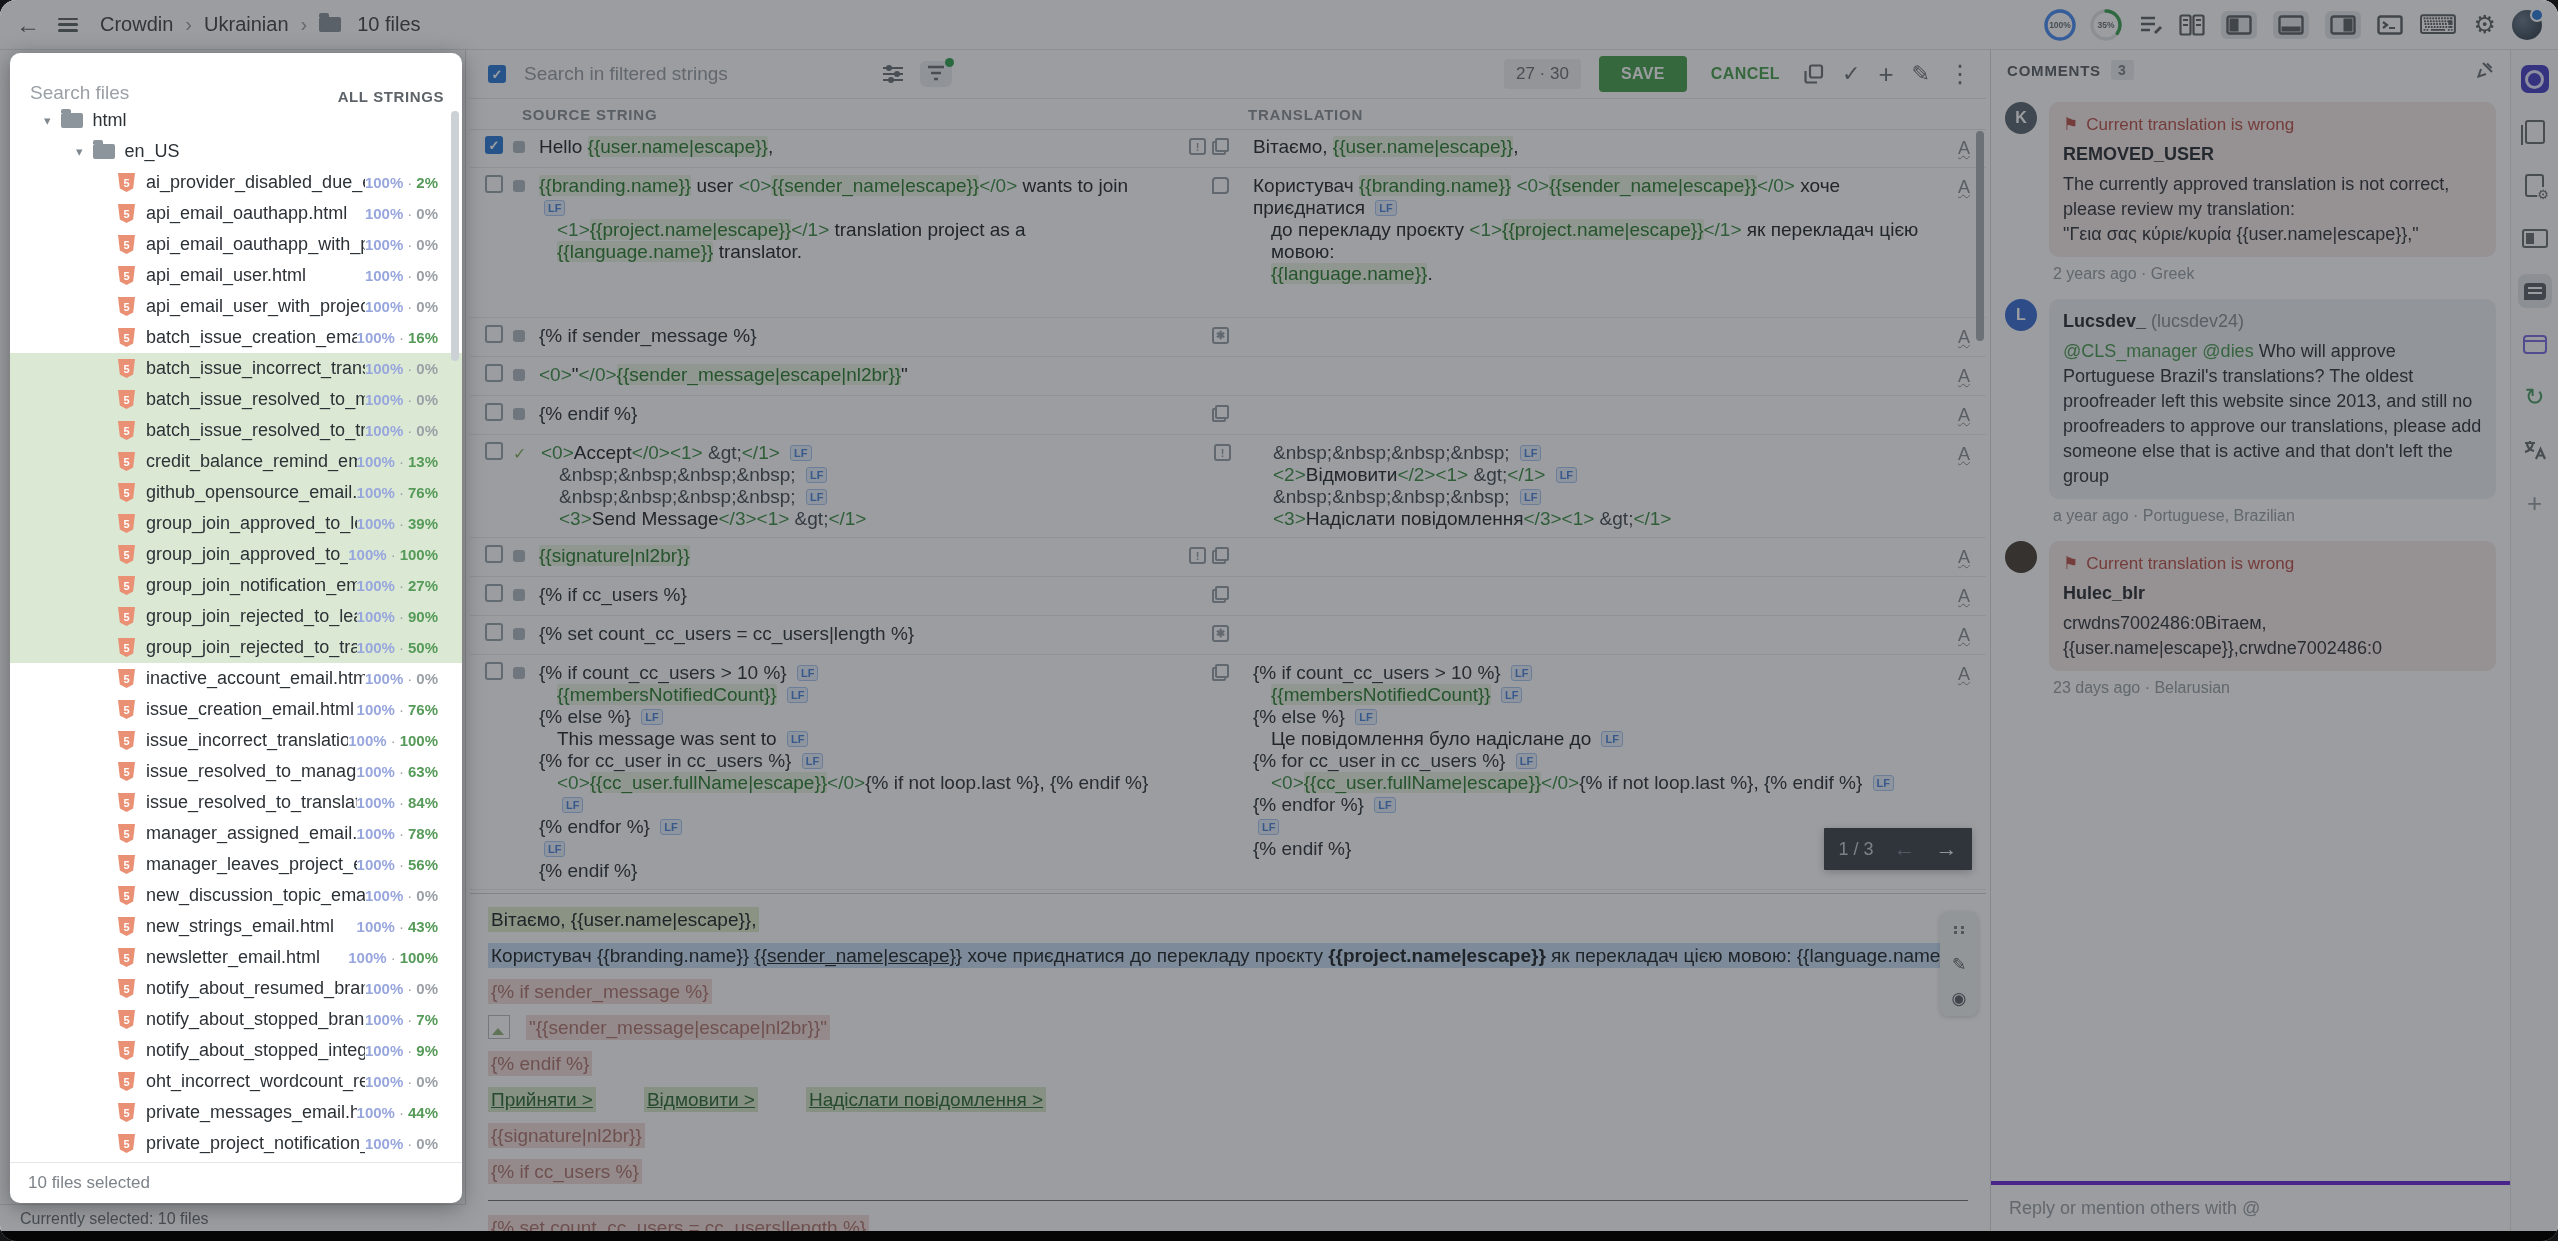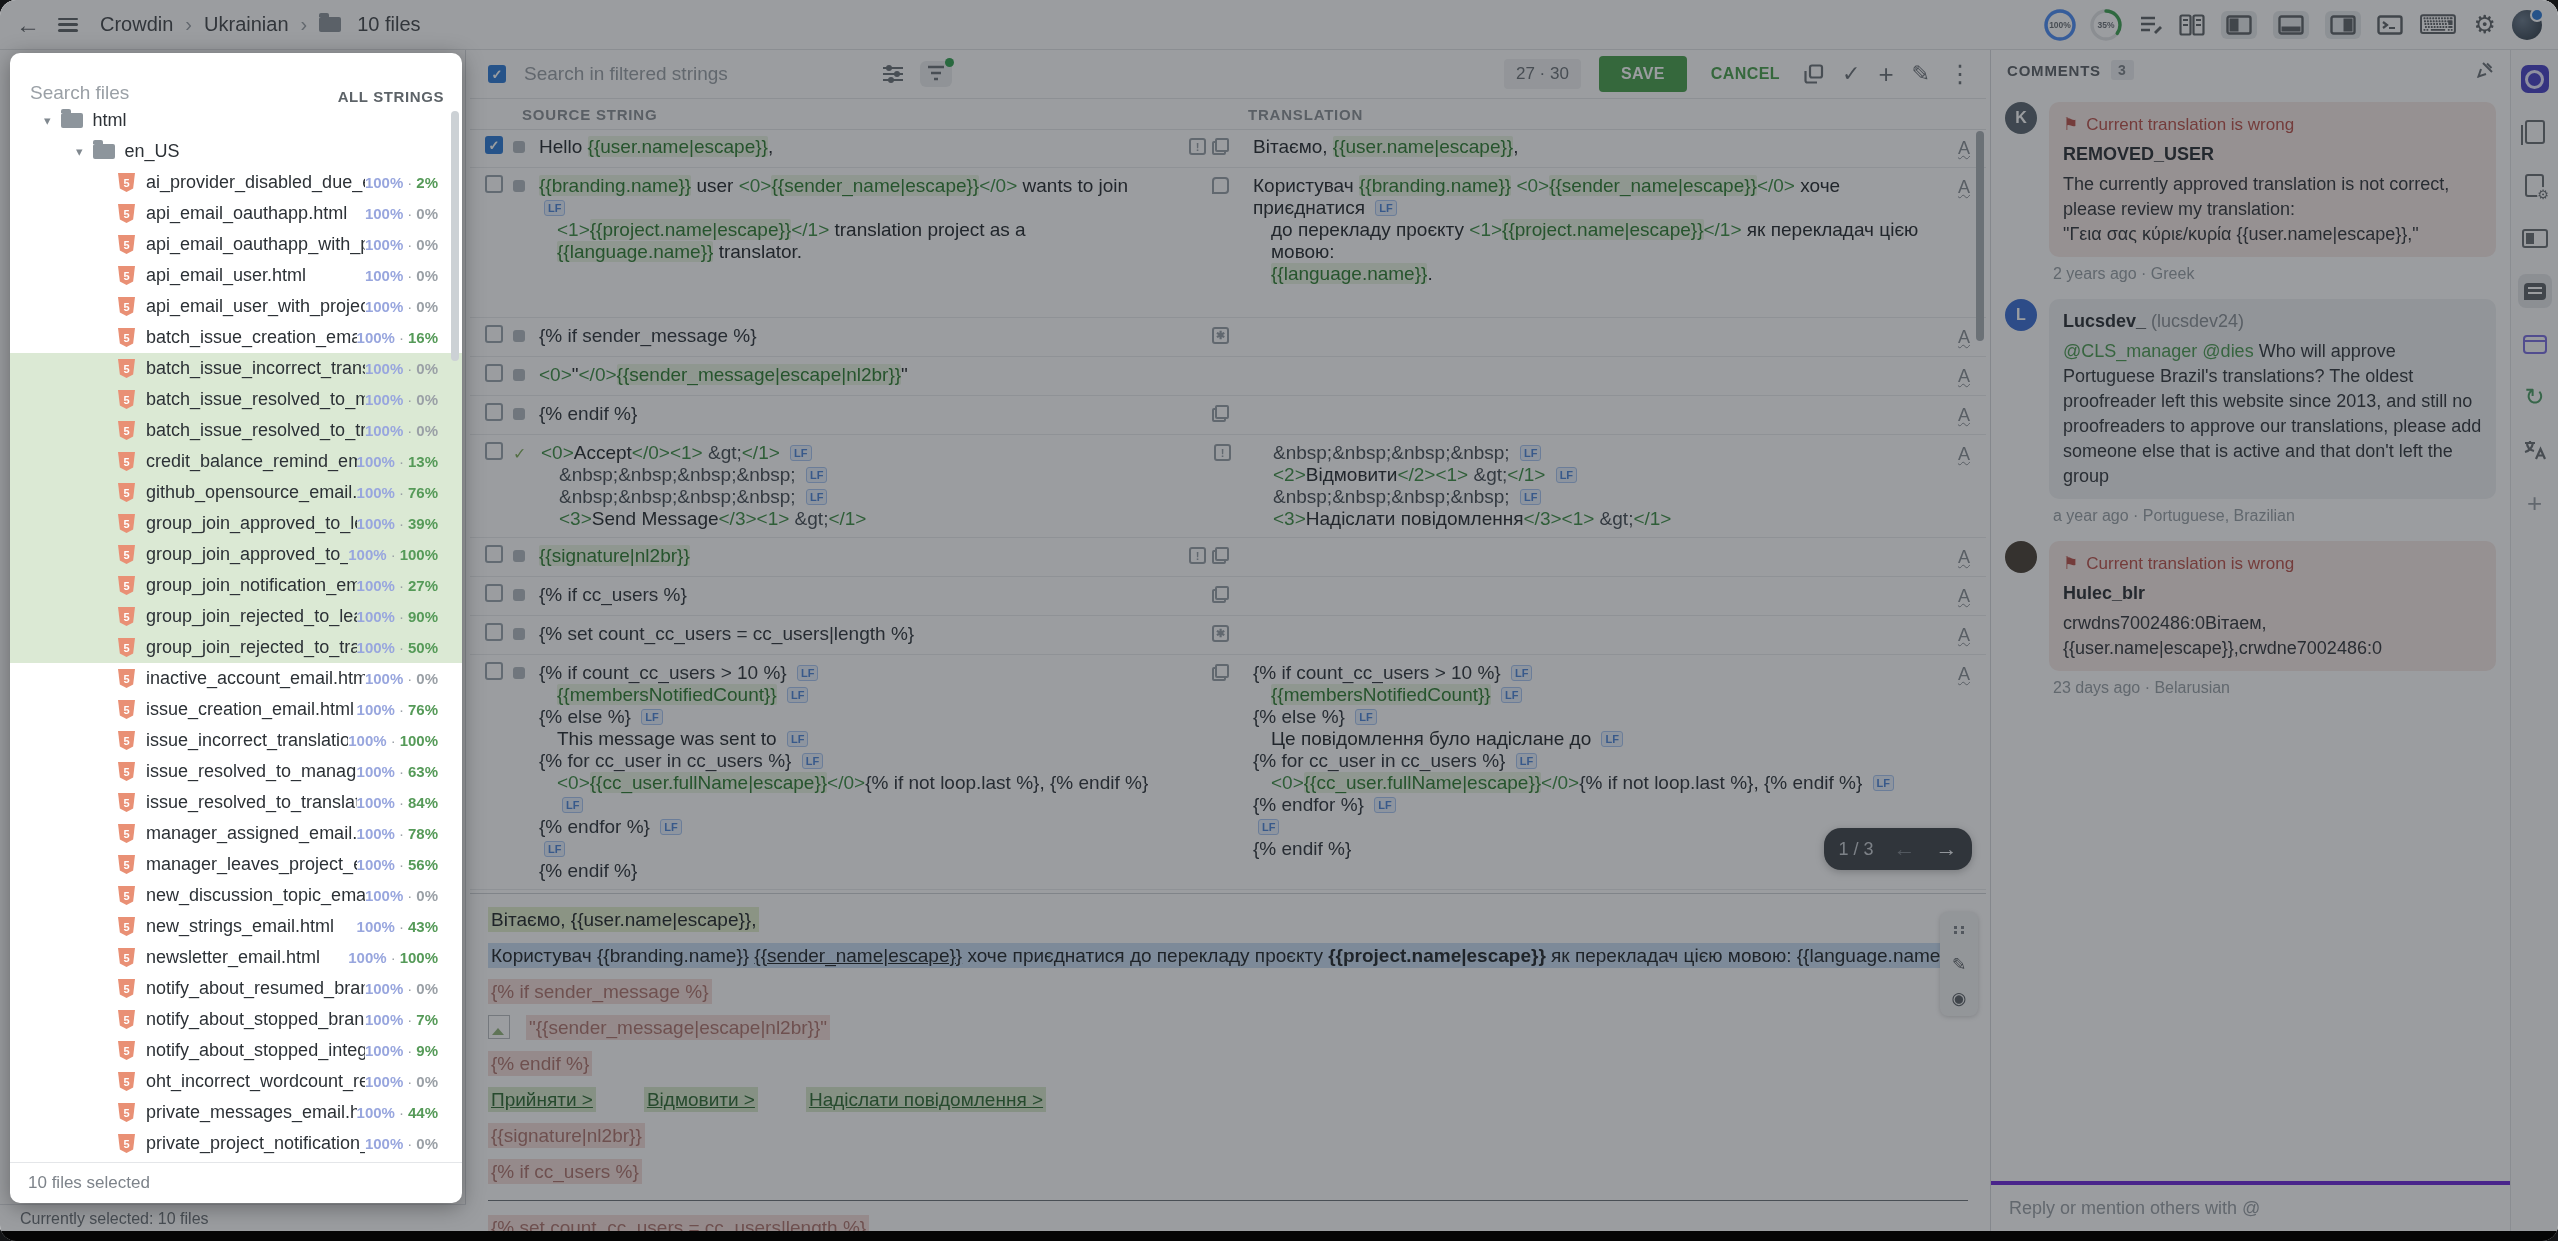--- a/index.html
+++ b/index.html
@@ -91,21 +91,21 @@
   .tk-stmt{color:#30373d;}
   .lf{display:inline-block;font-size:11px;line-height:14px;padding:0 3px;border:1px solid #a9c7f2;background:#e8f1fd;
     color:#4f86d8;border-radius:3px;margin-left:5px;vertical-align:2px;font-weight:bold;}
   .ri{width:17px;height:17px;border:2px solid #98a0a8;border-radius:3px;box-sizing:border-box;position:relative;
     display:flex;align-items:center;justify-content:center;font-size:11px;font-weight:bold;color:#98a0a8;}
   .ri.cmt{border-radius:4px 4px 4px 0;}
   .ri.dup{border:none;}
   .ri.dup::before{content:"";position:absolute;left:0;bottom:0;width:10px;height:10px;border:2px solid #98a0a8;border-radius:2px;}
   .ri.dup::after{content:"";position:absolute;right:0;top:0;width:10px;height:10px;border:2px solid #98a0a8;border-radius:2px;background:#fff;}
   
-  .pager{position:absolute;right:14px;top:778px;width:148px;height:42px;background:#41464b;border-radius:17px;z-index:10;
+  .pager{position:absolute;right:14px;top:778px;width:148px;height:42px;background:#41464b;border-radius:1px;z-index:10;
     display:flex;align-items:center;justify-content:center;gap:20px;color:#c8cdd2;font-size:18px;box-shadow:0 2px 8px rgba(0,0,0,.25);}
   .pager .prev{color:#7d858c;font-size:22px;}
   .pager .next{color:#eef1f4;font-size:22px;}
   
   .preview{position:absolute;left:0;right:0;top:843px;bottom:0;border-top:1px solid #cfd2d6;background:#fff;
     padding:6px 18px 0;box-sizing:border-box;overflow:hidden;}
   .p-line{margin:7px 0 11px;font-size:19px;line-height:25px;color:#23282c;min-height:22px;}
   .hl-green{background:#e3efcd;padding:2px 3px;}
   .hl-blue{background:#c9ddf3;padding:2px 3px;}
   .hl-pink{background:#f3d6d1;color:#9c544c;padding:2px 3px;}

